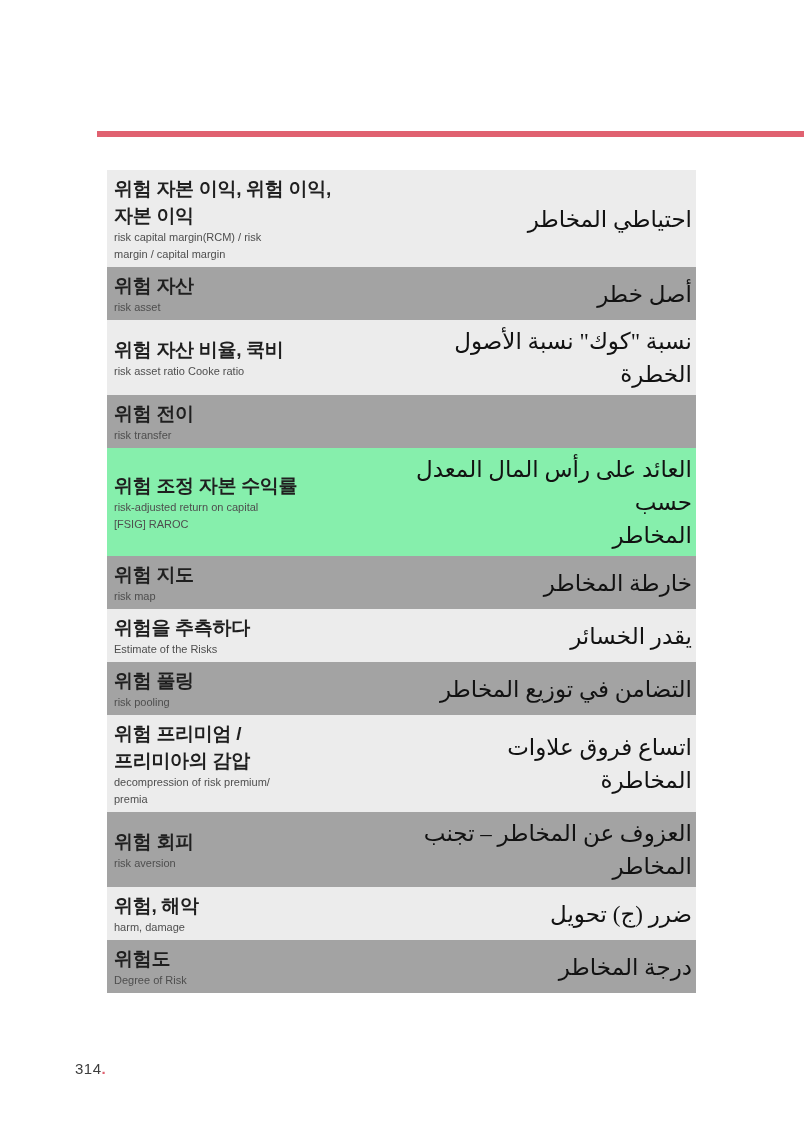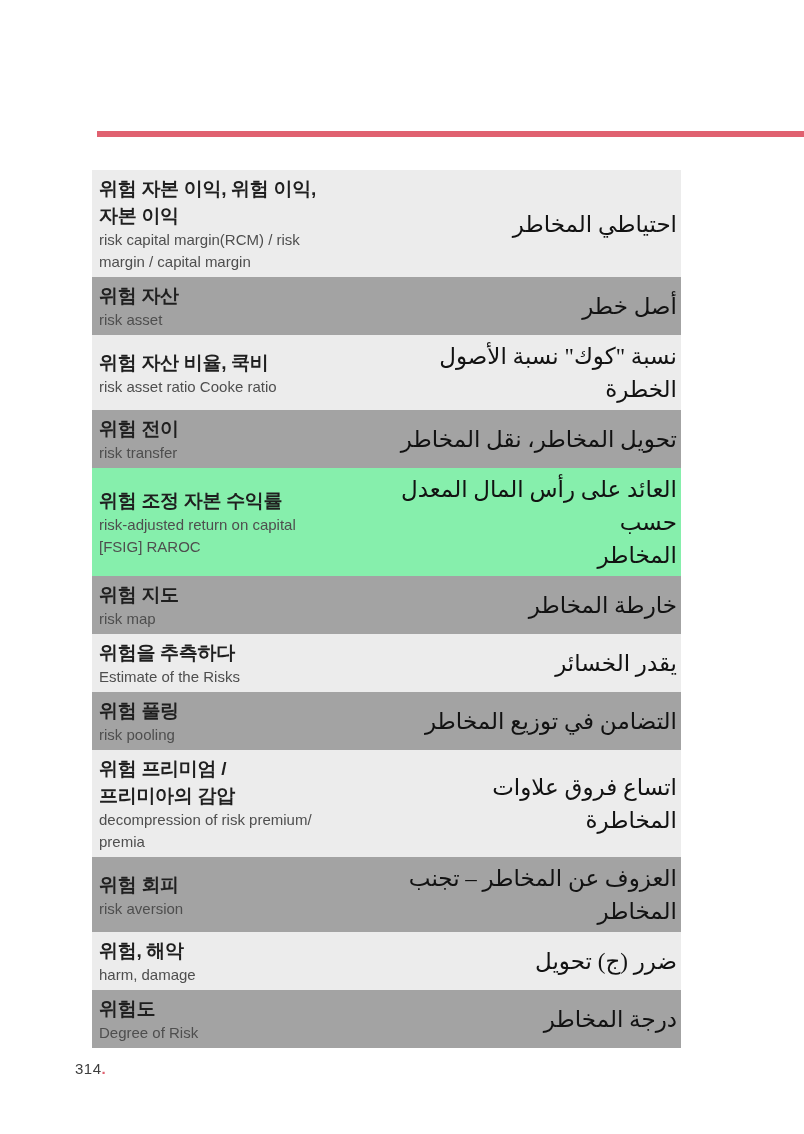--- a/index.html
+++ b/index.html
@@ -16,21 +16,21 @@
   }
   .top-rule {
     position: absolute;
     left: 97px;
     right: 0;
     top: 131px;
     height: 6px;
   }
   .glossary {
     position: absolute;
-    left: 92px;
+    left: 107px;
     top: 170px;
     width: 589px;
   }
   .row {
     display: flex;
     align-items: center;
     padding: 5px 0 4px 0;
     background: #a3a3a3;
   }
   .cell-left {
@@ -46,22 +46,22 @@
   }
   .ko {
     font-size: 19px;
     line-height: 27px;
     font-weight: 700;
     color: #1f1f1f;
     white-space: pre-line;
     letter-spacing: -0.3px;
   }
   .en {
-    font-size: 15px;
-    line-height: 22px;
+    font-size: 11px;
+    line-height: 17px;
     font-weight: 400;
     color: #4e4e4e;
     white-space: pre-line;
   }
   .ar {
     direction: rtl;
     text-align: right;
     font-family: "Liberation Serif", "DejaVu Serif", "DejaVu Sans", serif;
     font-size: 23px;
     line-height: 33px;
@@ -117,23 +117,20 @@
     <div class="cell-right">
       <div class="ar" dir="rtl">نسبة "كوك" نسبة الأصول الخطرة</div>
     </div>
   </div>
 
   <div class="row">
     <div class="cell-left">
       <div class="ko">위험 전이</div>
       <div class="en">risk transfer</div>
     </div>
-    <div class="cell-right">
-      <div class="ar" dir="rtl">تحويل المخاطر، نقل المخاطر</div>
-    </div>
   </div>
 
   <div class="row" style="background: #86efac;">
     <div class="cell-left">
       <div class="ko">위험 조정 자본 수익률</div>
       <div class="en">risk-adjusted return on capital
 [FSIG] RAROC</div>
     </div>
     <div class="cell-right">
       <div class="ar" dir="rtl">العائد على رأس المال المعدل حسب

